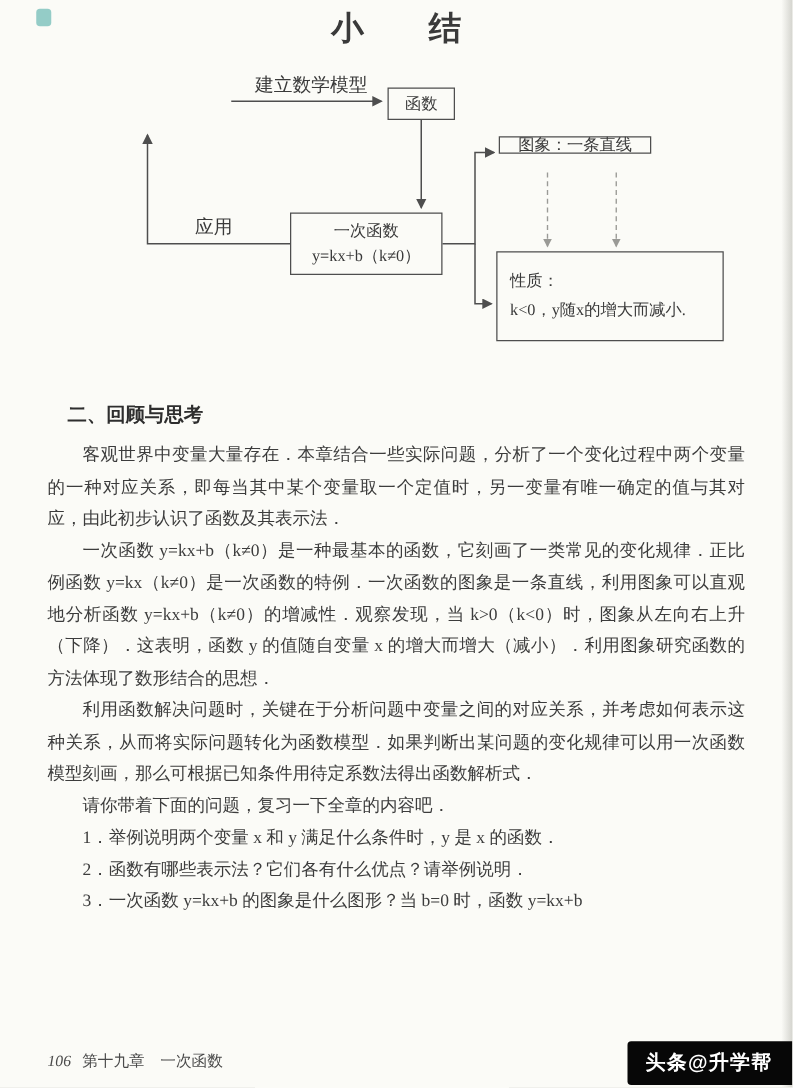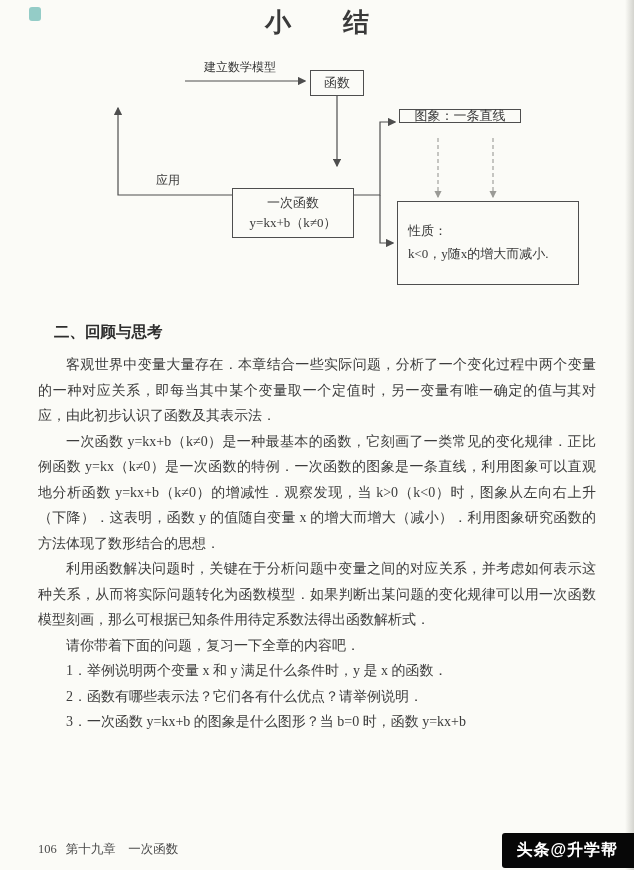--- a/index.html
+++ b/index.html
@@ -36,43 +36,43 @@
   .diagram svg { position:absolute; left:0; top:0; }
   .dbox {
     position:absolute; box-sizing:border-box;
     border:1.3px solid #4e4e4e;
     display:flex; align-items:center; justify-content:center;
     font-size:13px; line-height:1.55; color:#3a3a3a; text-align:center;
   }
   .box-problem   { left:17px;  top:8px;   width:128px; height:46px; padding:2px 8px; }
   .box-function  { left:272px; top:20px;  width:54px;  height:26px; }
   .box-graph     { left:361px; top:59px;  width:122px; height:14px; }
-  .box-linear    { left:194px; top:120px; width:122px; height:50px; flex-direction:column;margin-top:18px; }
+  .box-linear    { left:194px; top:120px; width:122px; height:50px; flex-direction:column; }
   .box-property  {
-    left:359px; top:151px; width:182px; height:84px;
+    left:359px; top:151px; width:182px; height:72px;
     flex-direction:column; align-items:flex-start; justify-content:center;
     padding:4px 10px; text-align:left; line-height:1.75;
   }
   .dlabel {
-    position:absolute; font-size:12px; color:#3a3a3a;
+    position:absolute; font-size:15px; color:#3a3a3a;
     background:transparent; white-space:nowrap;
   }
   .label-model { left:166px; top:9px; }
   .label-apply { left:118px; top:122px; }
 
   
   .review p {
     margin:0; font-size:14px; line-height:25.5px;
     text-align:justify; text-indent:2em; color:#3c3c3c;
   }
   .footer {
     position:absolute; left:38px; bottom:12px;
     font-size:12.5px; color:#4a4a4a;
   }
-  .footer .pnum { margin-right:9px; }
+  .footer .pnum { margin-right:9px;font-style:italic; }
   .watermark {
     position:absolute; right:0; bottom:2px;
     background:#070707; color:#ffffff;
     font-family:Liberation Sans, sans-serif;
     font-weight:700; font-size:16px; letter-spacing:1px;
     padding:7px 16px 7px 14px; border-radius:3px 0 0 3px;
   }
 </style>
 </head>
 <body>

